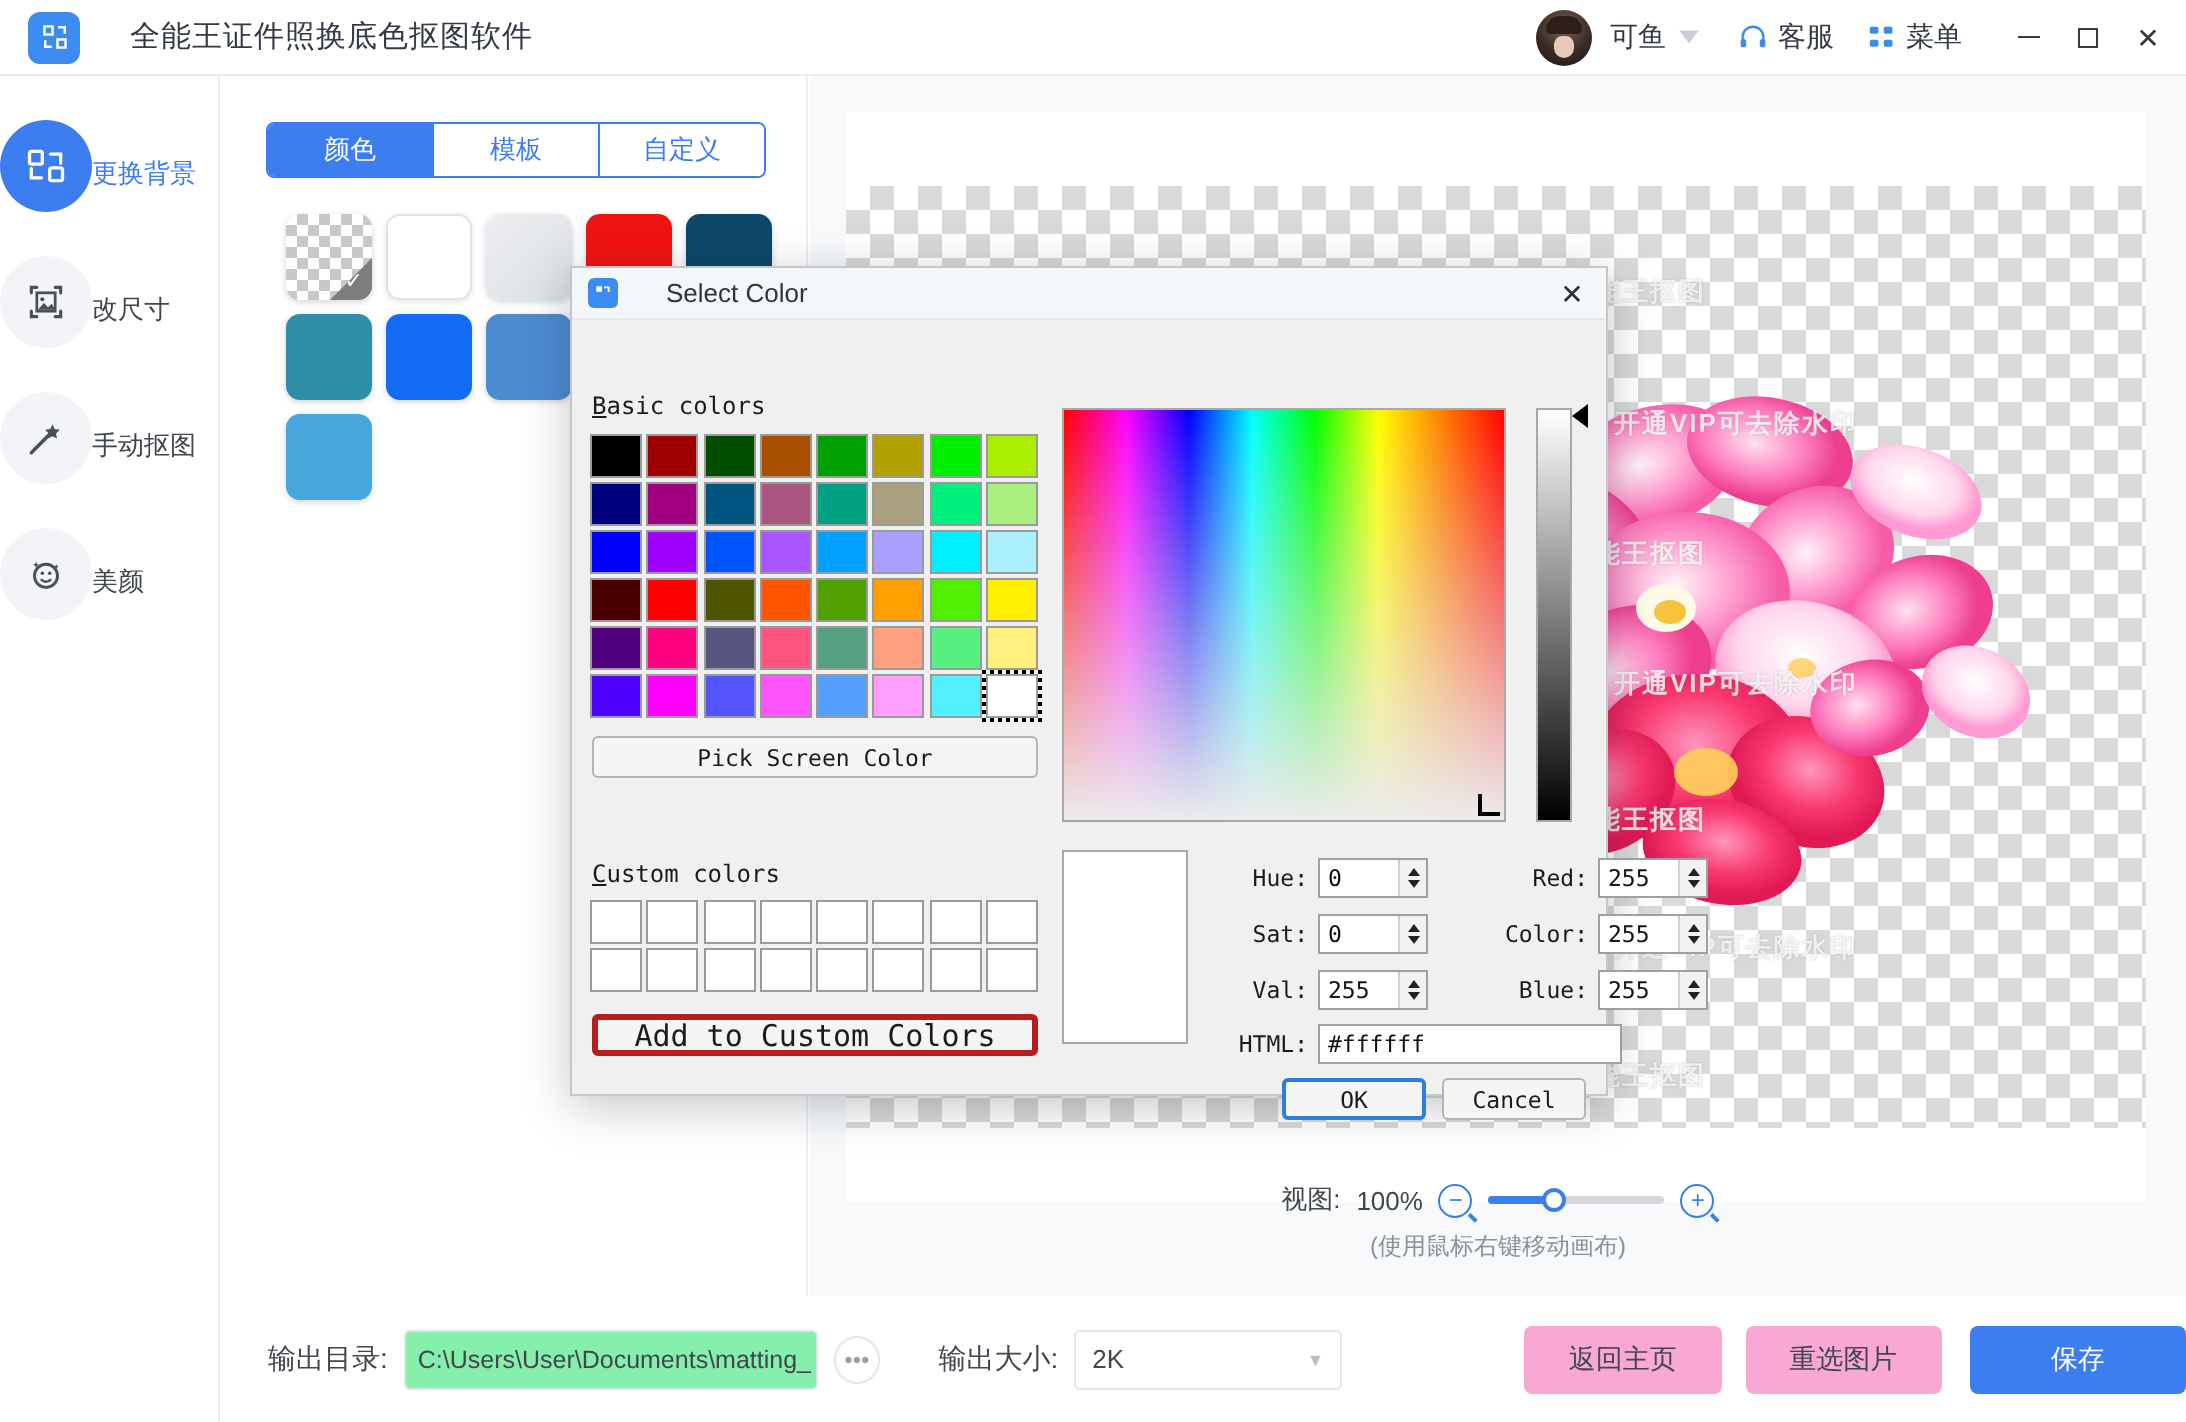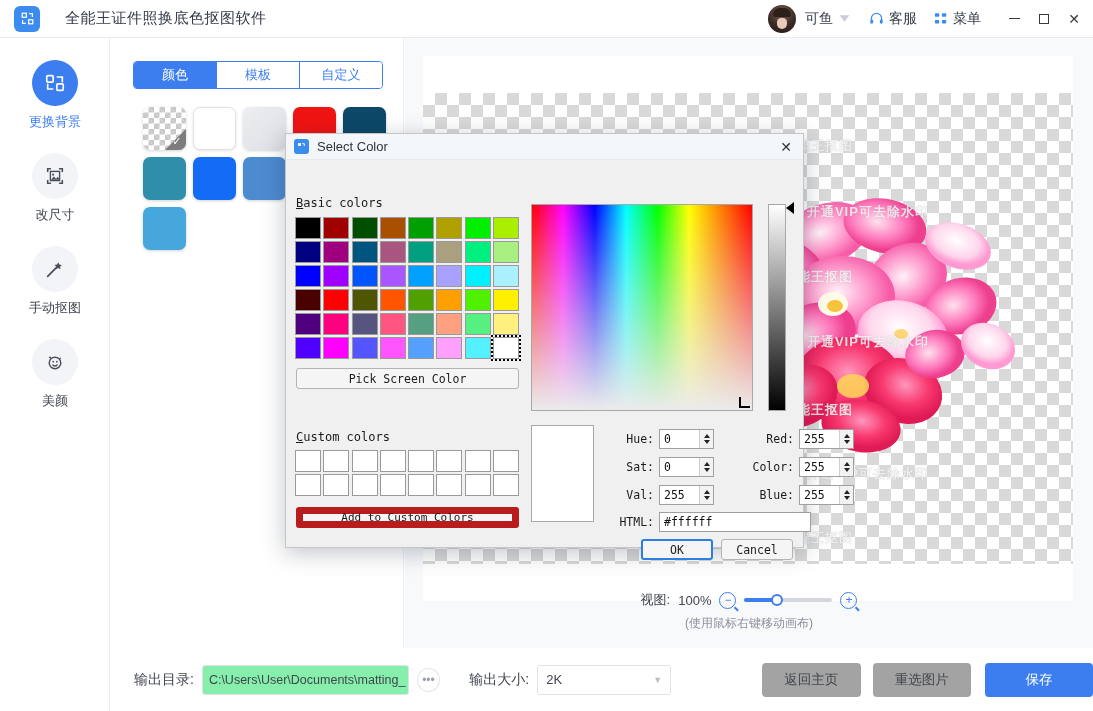--- a/index.html
+++ b/index.html
@@ -74,21 +74,21 @@
   .win-btn.mn span { display:block; width:11px; height:0; border-top:1.4px solid #3a3a3a; }
 
   
   .leftnav {
     position: absolute; left: 0; top: 38px;
     width: 110px; height: 673px;
     background: #ffffff; border-right: 1px solid #ebeef2;
   }
   .nav-item {
     width: 110px; margin-top: 22px;
-    display: flex; flex-direction: column; align-items: center;
+    display: flex; flex-direction: row; align-items: center;
   }
   .nav-circle {
     width: 46px; height: 46px; border-radius: 50%;
     background: #f2f4f8; display: flex;
     align-items: center; justify-content: center; color: #5a5f6a;
   }
   .nav-item.active .nav-circle { background: #3c7ef0; color: #fff; }
   .nav-label { margin-top: 7px; font-size: 13px; color: #41464f; }
   .nav-item.active .nav-label { color: #3c7ef0; }
 
@@ -229,21 +229,21 @@
   .size-select {
     width: 136px; height: 30px; margin-left: 8px;
     border: 1px solid #dfe3e8; border-radius: 3px; background: #fff;
     display: flex; align-items: center; padding: 0 8px;
     font-size: 13px; color: #41464f;
   }
   .size-select .cv { margin-left: auto; color: #b9bec6; font-size: 9px; }
   .btn {
     height: 34px; border-radius: 4px; display: flex;
     align-items: center; justify-content: center;
-    font-size: 13.5px; background: #a3a3a3; color: #41464f;
+    font-size: 13.5px; background: #f9a8d4; color: #41464f;
   }
   .btn.primary { background: #3c7ef0; color: #fff; }
 
   
   .dlg {
     position: absolute; left: 285px; top: 133px;
     width: 519px; height: 415px;
     background: #f0f0f0;
     border: 1px solid #c6c6c6;
     box-shadow: 0 5px 22px rgba(20,30,50,.26);
@@ -253,21 +253,21 @@
     height: 26px; background: #f4f7fa;
     display: flex; align-items: center;
     border-bottom: 1px solid #e6e8ea;
     font-family: "Liberation Sans", sans-serif;
   }
   .dlg-ico {
     width: 15px; height: 15px; margin-left: 8px; border-radius: 3px;
     background: #3c8cf0; color: #fff; font-size: 9px;
     display: flex; align-items: center; justify-content: center;
   }
-  .dlg-name { margin-left: 8px; font-size: 13px; color: #30343a; }
+  .dlg-name { margin-left: 24px; font-size: 13px; color: #30343a; }
   .dlg-close {
     margin-left: auto; width: 34px; height: 26px;
     display: flex; align-items: center; justify-content: center;
     font-size: 14px; color: #30343a;
   }
   .dlg-body { position: relative; width: 100%; height: 388px; }
 
   .sec-label {
     position: absolute; font-size: 12px; color: #1b1b1b;
     font-family: "DejaVu Sans Mono", monospace;
@@ -291,23 +291,23 @@
   }
   .custom-grid {
     position: absolute; left: 9px; top: 290px;
     display: grid; grid-template-columns: repeat(8, 28.3px);
     grid-auto-rows: 24px;
   }
   .cc { width: 26px; height: 22px; border: 1px solid #9a9a9a; background: #fff; }
   .add-btn {
     position: absolute; left: 10px; top: 347px;
     width: 223px; height: 21px;
-    background: #f5f5f5; border: 7px solid #b91c1c; border-radius: 3px;
+    background: #f5f5f5; border: 3px solid #b91c1c; border-radius: 3px;
     display: flex; align-items: center; justify-content: center;
-    font-size: 11px; color: #1b1b1b;
+    font-size: 15px; color: #1b1b1b;
   }
 
   .sv-box {
     position: absolute; left: 245px; top: 44px;
     width: 222px; height: 207px;
     border: 1px solid #a8a8a8;
     background:
       linear-gradient(to bottom, rgba(255,255,255,0) 0%, rgba(235,235,235,1) 100%),
       linear-gradient(to right,
         #ff0000 0%, #ff00ff 14.2%, #0000ff 28.5%, #00ffff 42.8%,

